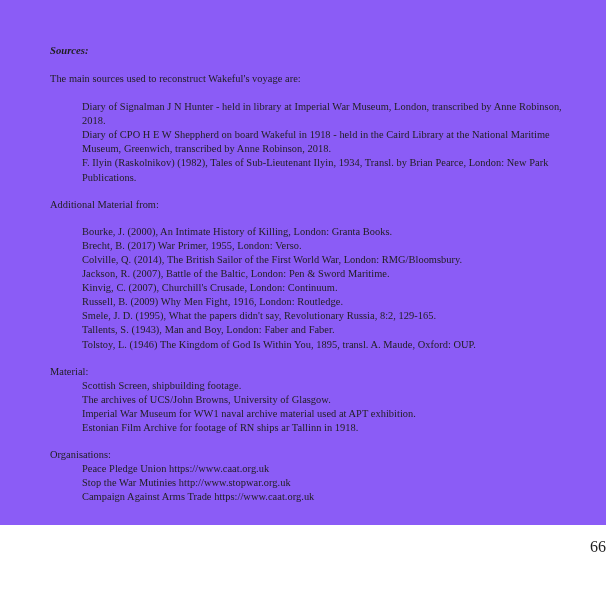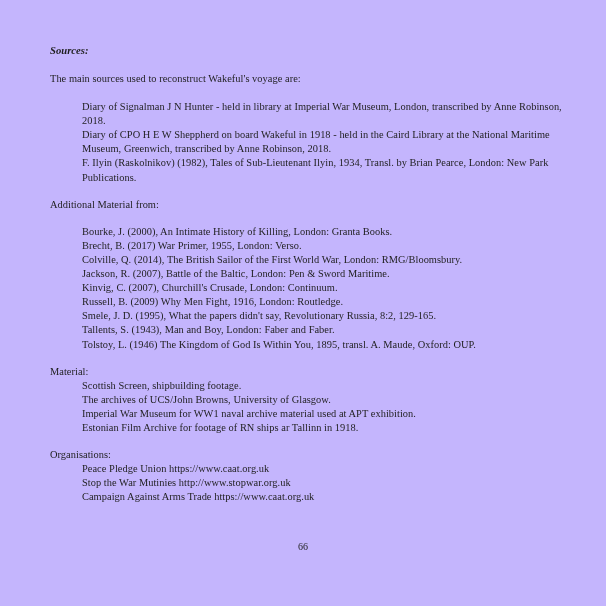--- a/index.html
+++ b/index.html
@@ -12,24 +12,24 @@
     width: 606px;
     height: 606px;
     overflow: hidden;
     font-family: "Liberation Serif", "DejaVu Serif", serif;
     color: #1b1b1b;
     -webkit-font-smoothing: antialiased;
   }
   .page {
     position: relative;
     width: 606px;
-    height: 606px;
+    height: 525px;
     box-sizing: border-box;
     padding: 44px 31px 0 50px;
-    background: #c4b5fd;
+    background: #8b5cf6;
   }
   .doc-body {
     font-size: 10.4px;
     line-height: 14.1px;
     color: #1f1f1f;
     letter-spacing: 0.04px;
   }
   .heading-sources {
     font-weight: bold;
     font-style: italic;
@@ -53,22 +53,22 @@
     margin-left: 32px;
   }
   .section-label {
     margin: 0;
   }
   .page-number {
     position: absolute;
     left: 0;
     right: 0;
     top: 540px;
-    text-align: center;
-    font-size: 10px;
+    text-align: right;
+    font-size: 16px;
     line-height: 14px;
     color: #1f1f1f;
   }
 </style>
 </head>
 <body>
 
 <div class="page">
   <div class="doc-body">
 

